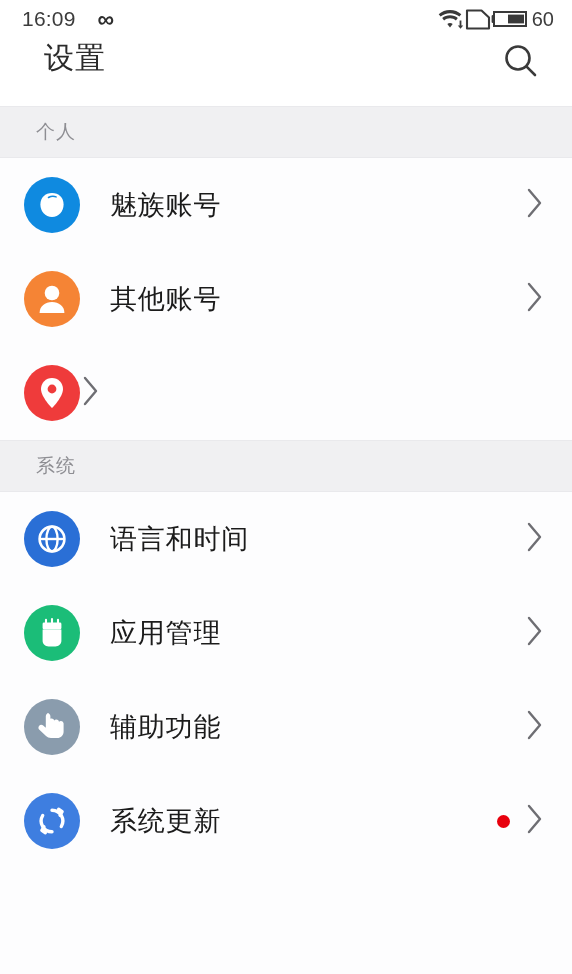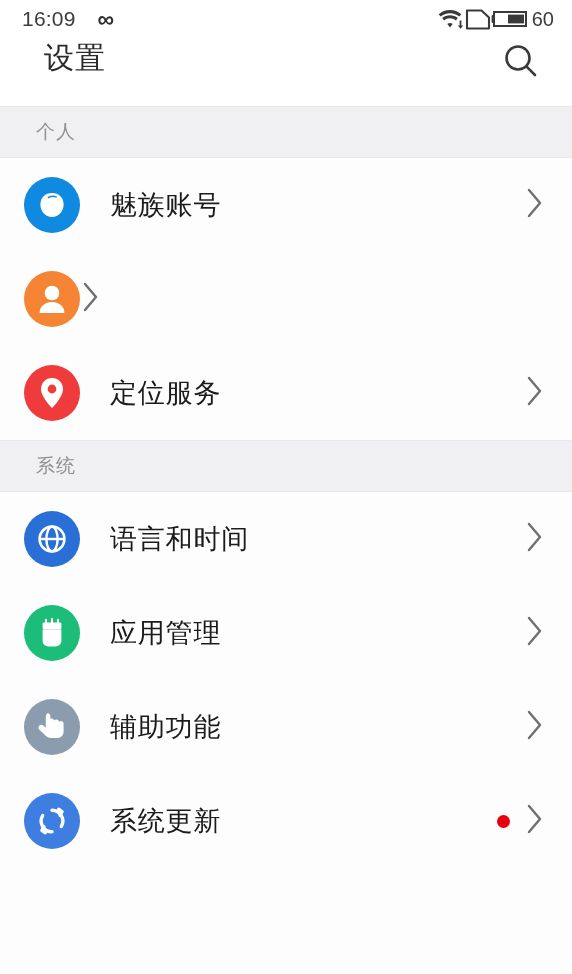--- a/index.html
+++ b/index.html
@@ -230,38 +230,38 @@
       </span>
     </div>
 
     <div class="row">
       <span class="row-icon" style="background:#f58435;">
         <svg width="56" height="56" viewBox="0 0 56 56">
           <circle cx="28" cy="22" r="7.3" fill="#ffffff"></circle>
           <path d="M15.6 42c0-6.9 5.6-11 12.4-11s12.4 4.1 12.4 11z" fill="#ffffff"></path>
         </svg>
       </span>
+      <span class="row-label">其他账号</span>
       <span class="row-right">
 
         <span class="chevron">
           <svg width="22" height="36" viewBox="0 0 22 36">
             <path d="M5 5l11 13L5 31" fill="none" stroke="#6e6e73" stroke-width="2.4" stroke-linecap="round" stroke-linejoin="round"></path>
           </svg>
         </span>
       </span>
     </div>
 
     <div class="row">
       <span class="row-icon" style="background:#ef3b3b;">
         <svg width="56" height="56" viewBox="0 0 56 56">
           <path d="M28 13c-6.1 0-11 4.9-11 11 0 8.2 11 19 11 19s11-10.8 11-19c0-6.1-4.9-11-11-11z" fill="#ffffff"></path>
           <circle cx="28" cy="24" r="4.4" fill="#ef3b3b"></circle>
         </svg>
       </span>
-      <span class="row-label">定位服务</span>
       <span class="row-right">
 
         <span class="chevron">
           <svg width="22" height="36" viewBox="0 0 22 36">
             <path d="M5 5l11 13L5 31" fill="none" stroke="#6e6e73" stroke-width="2.4" stroke-linecap="round" stroke-linejoin="round"></path>
           </svg>
         </span>
       </span>
     </div>
 

